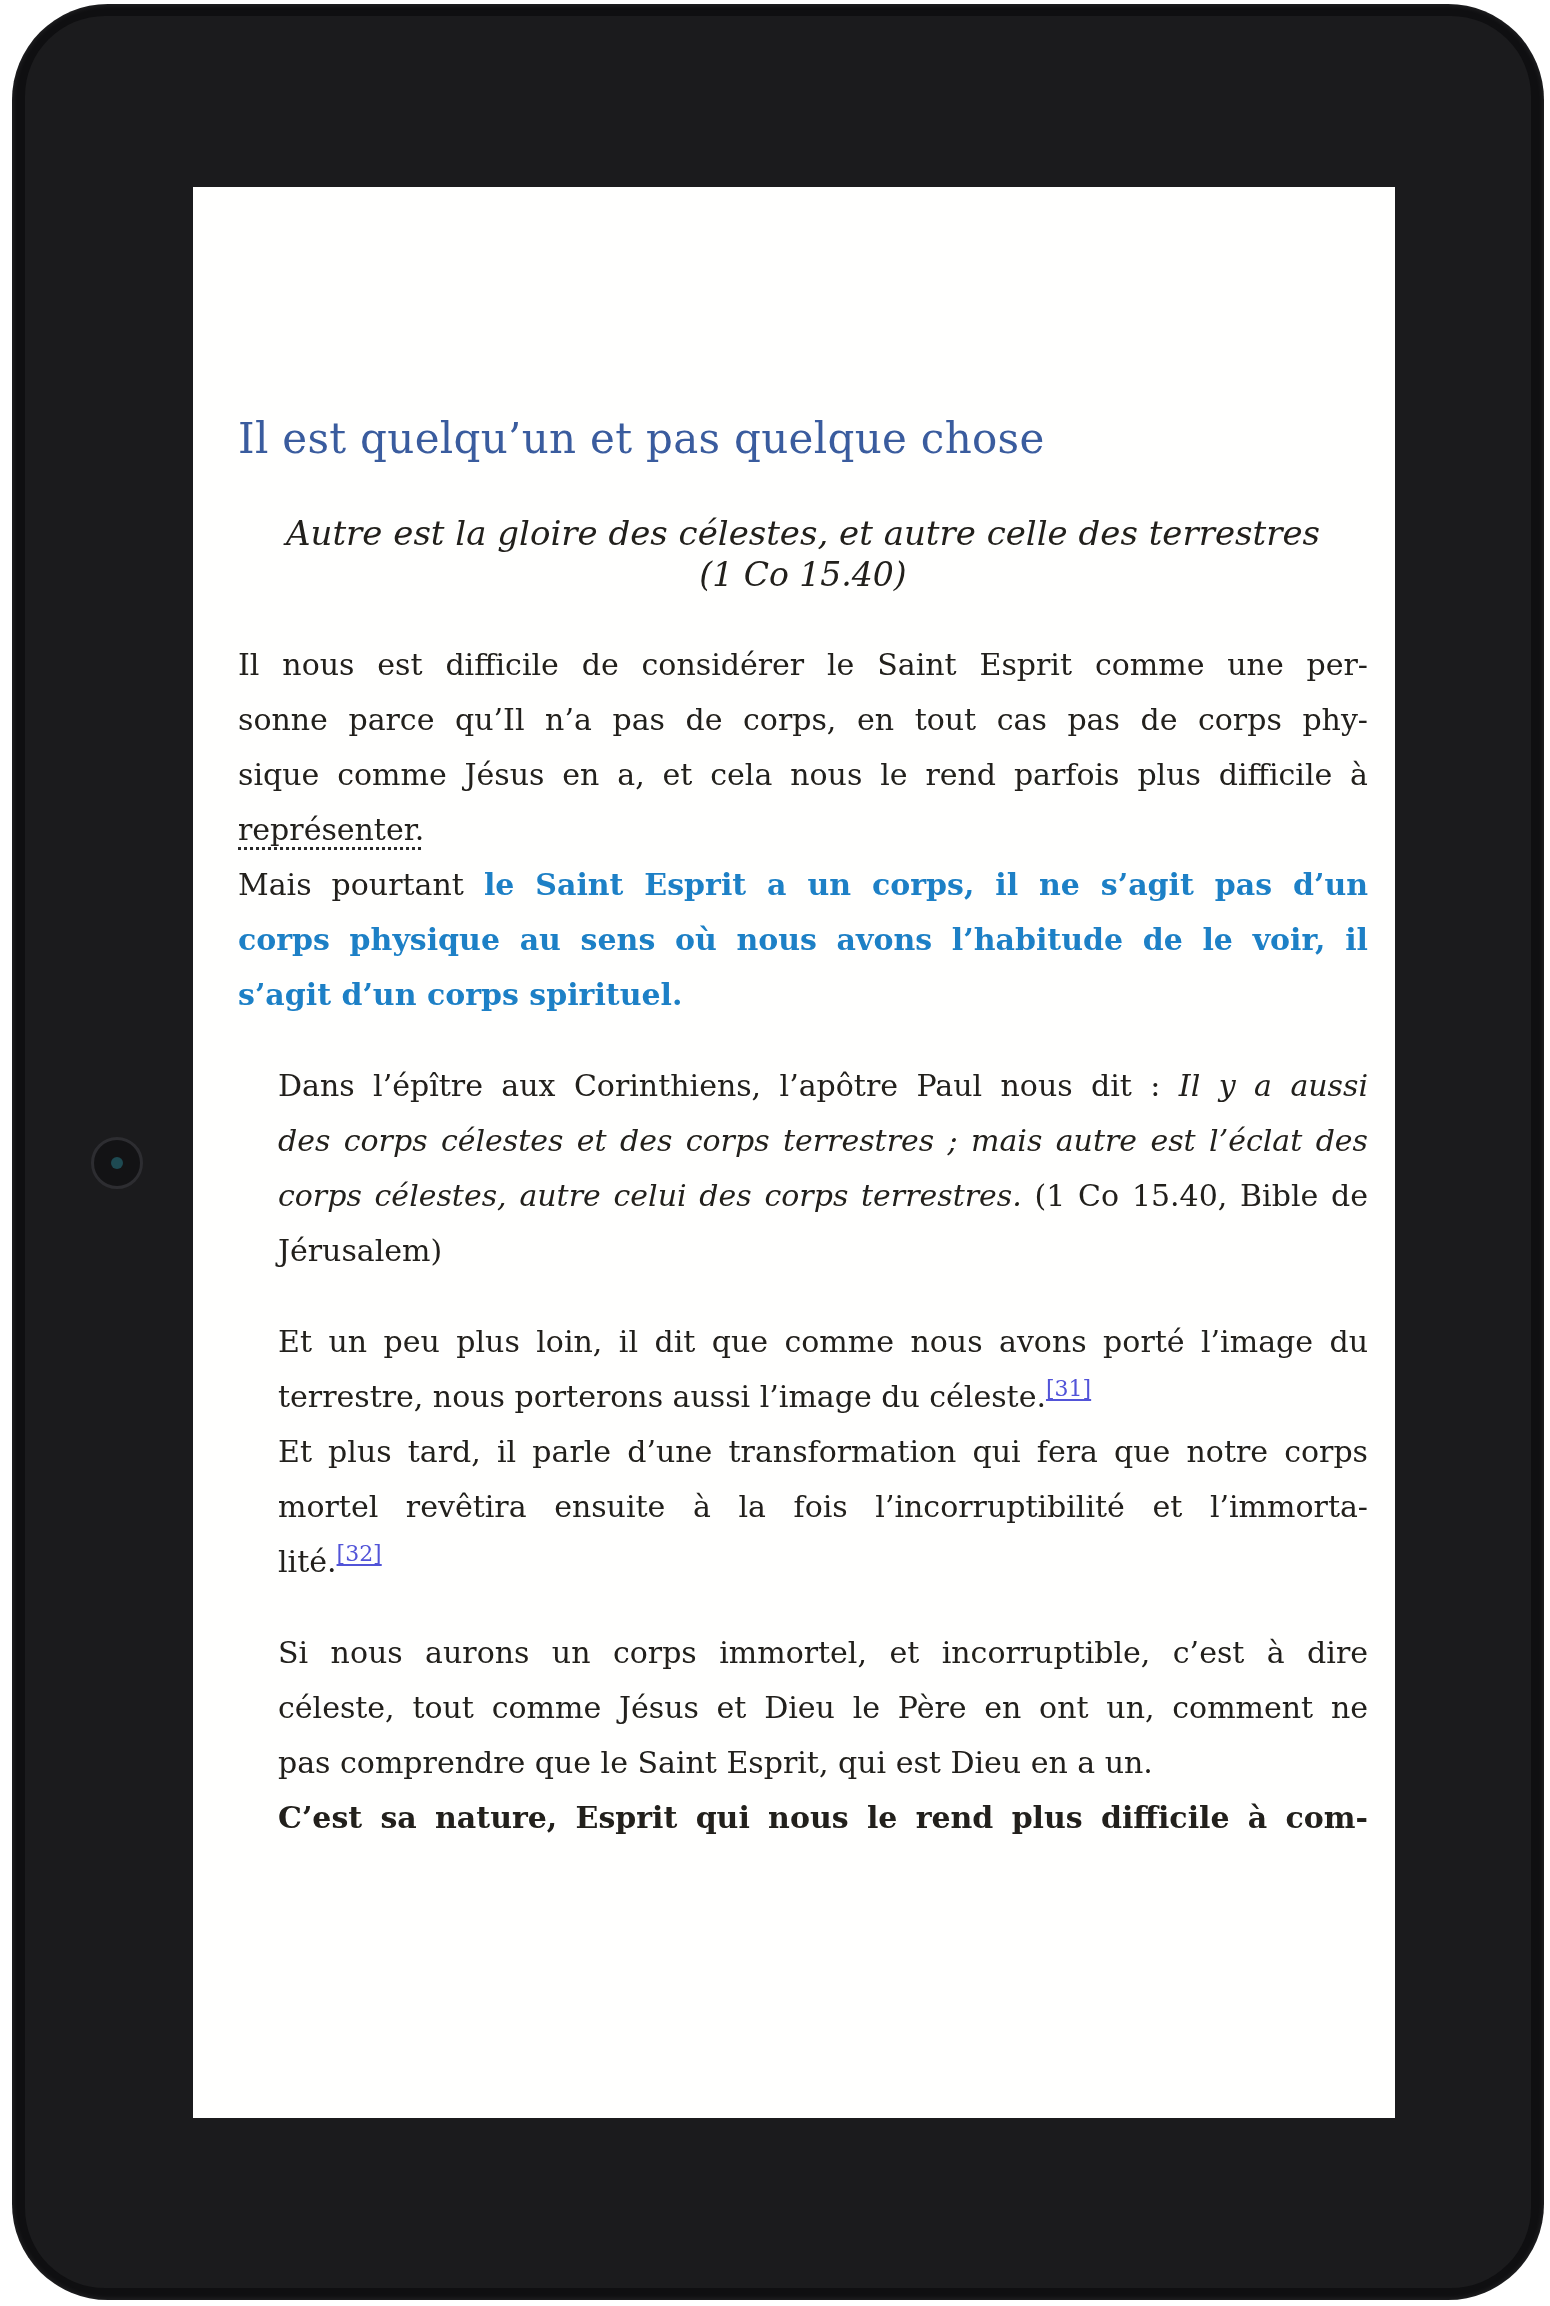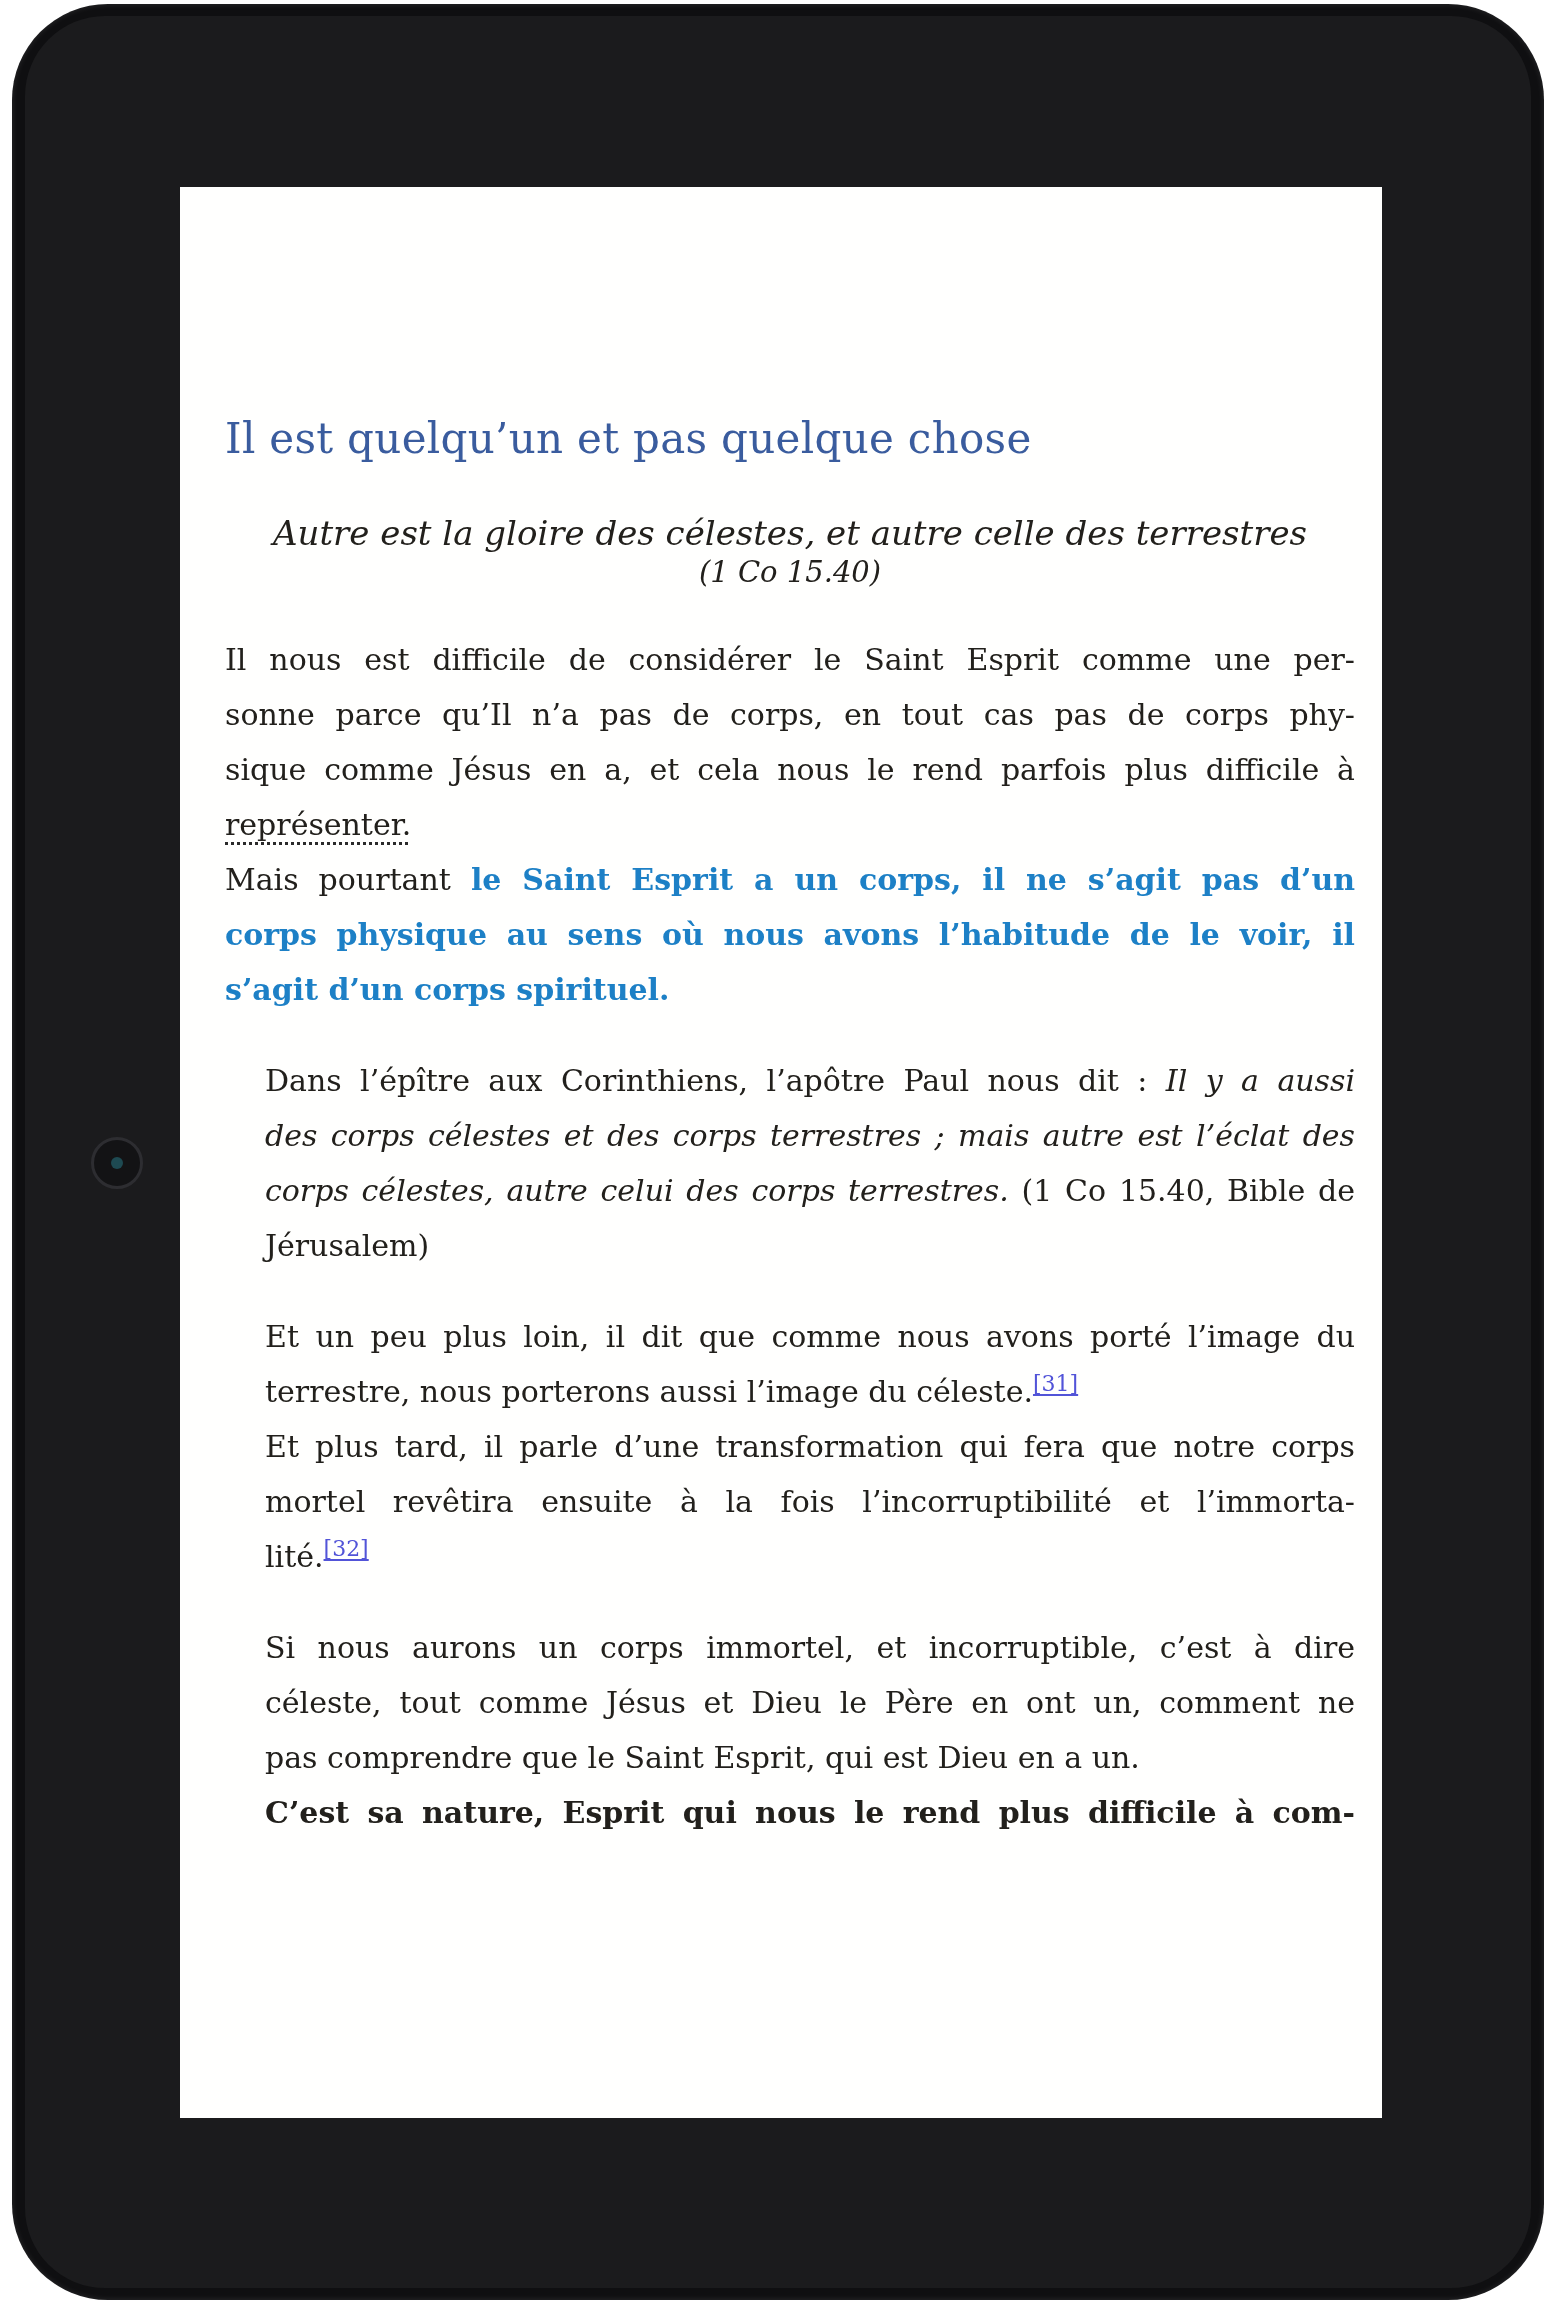--- a/index.html
+++ b/index.html
@@ -20,34 +20,34 @@
   .camera{
     position:absolute;left:66px;top:1121px;width:52px;height:52px;
     border-radius:50%;background:#131315;border:3px solid #2d2d31;
     box-sizing:border-box;
   }
   .camera .lens{
     position:absolute;left:50%;top:50%;width:12px;height:12px;margin:-6px 0 0 -6px;
     border-radius:50%;background:#1e4a52;
   }
   .screen{
-    position:absolute;left:180px;top:187px;width:1202px;height:1931px;
+    position:absolute;left:193px;top:187px;width:1202px;height:1931px;
     background:#fffffe;box-sizing:border-box;
     padding:228px 27px 0 45px;color:#22201c;
   }
   .title{
     font-size:42px;line-height:1.15;font-weight:normal;
     margin:0 0 48px 0;letter-spacing:0.3px;color:#3a5c9e;
   }
   .epigraph{
     font-style:italic;font-size:34px;line-height:1.3;
     text-align:center;margin:0 0 0 0;
   }
   .epigraph-ref{
-    font-style:italic;font-size:29px;line-height:1.2;
+    font-style:italic;font-size:33px;line-height:1.2;
     text-align:center;margin:0 0 42px 0;
   }
   .para{margin:0;}
   .para + .para{margin-top:36px;margin-left:40px;}
   .line{font-size:30px;line-height:55px;}
   .line.j{text-align:justify;text-align-last:justify;}
   .seg{}
   .seg-bluebold{color:#1d80c6;font-weight:bold;}
   .seg-bold{font-weight:bold;}
   .seg-italic{font-style:italic;}

